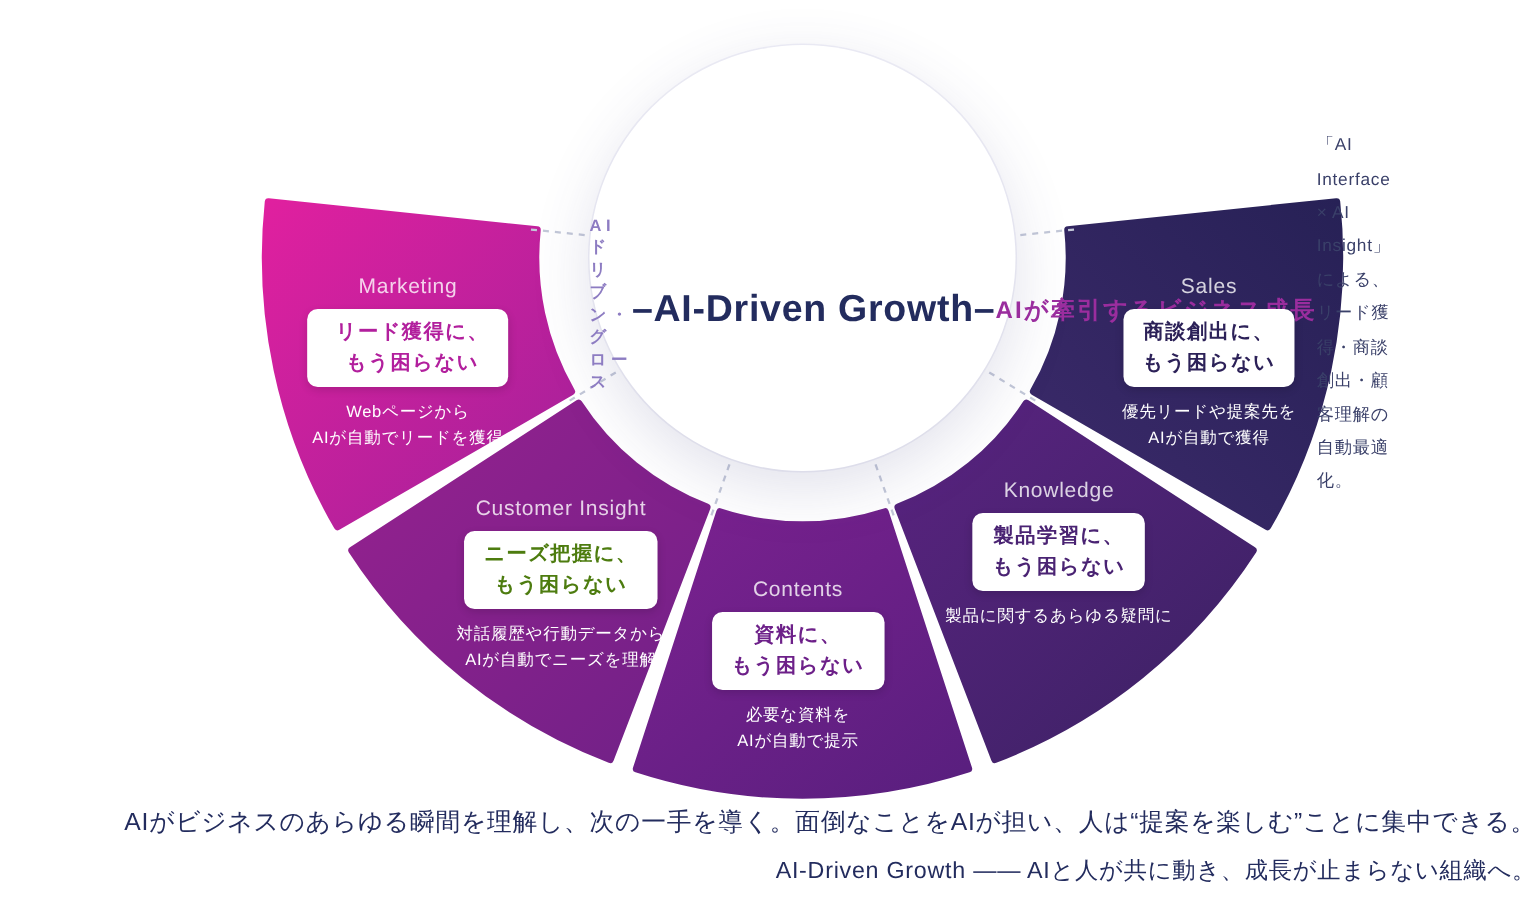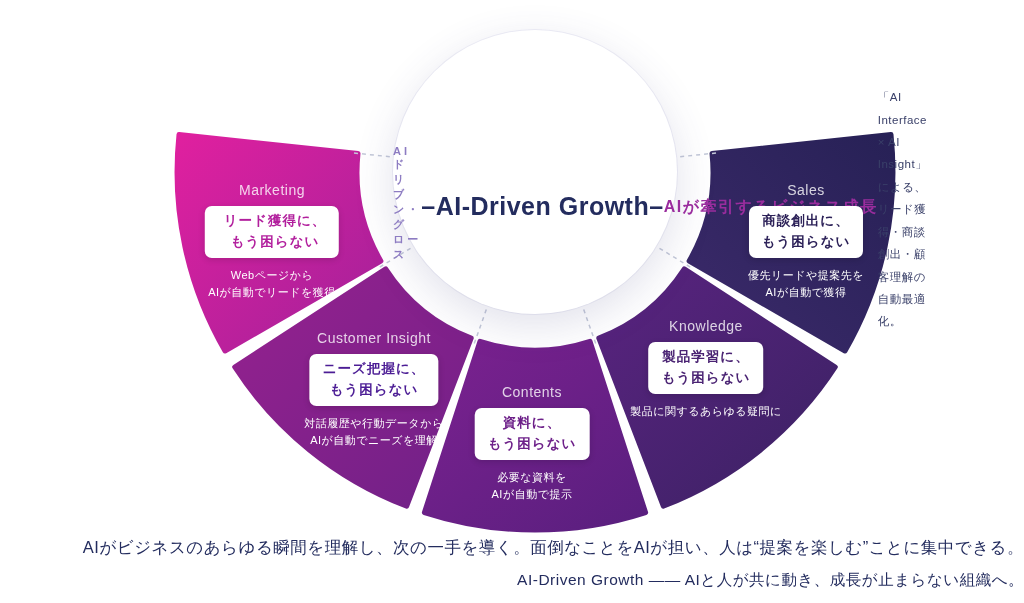--- a/index.html
+++ b/index.html
@@ -88,21 +88,21 @@
       <span>もう困らない</span>
     </div>
     <div class="seg-desc">
       <div>Webページから</div>
       <div>AIが自動でリードを獲得</div>
     </div>
   </div>
 
   <div class="seg-text" style="left:374px;top:330px">
     <div class="seg-label">Customer Insight</div>
-    <div class="seg-box" style="color: #4c1d95;">
+    <div class="seg-box" style="color: #4d7c0f;">
       <span>ニーズ把握に、</span><br>
       <span>もう困らない</span>
     </div>
     <div class="seg-desc">
       <div>対話履歴や行動データから</div>
       <div>AIが自動でニーズを理解</div>
     </div>
   </div>
 
   <div class="seg-text" style="left:532px;top:384px">

